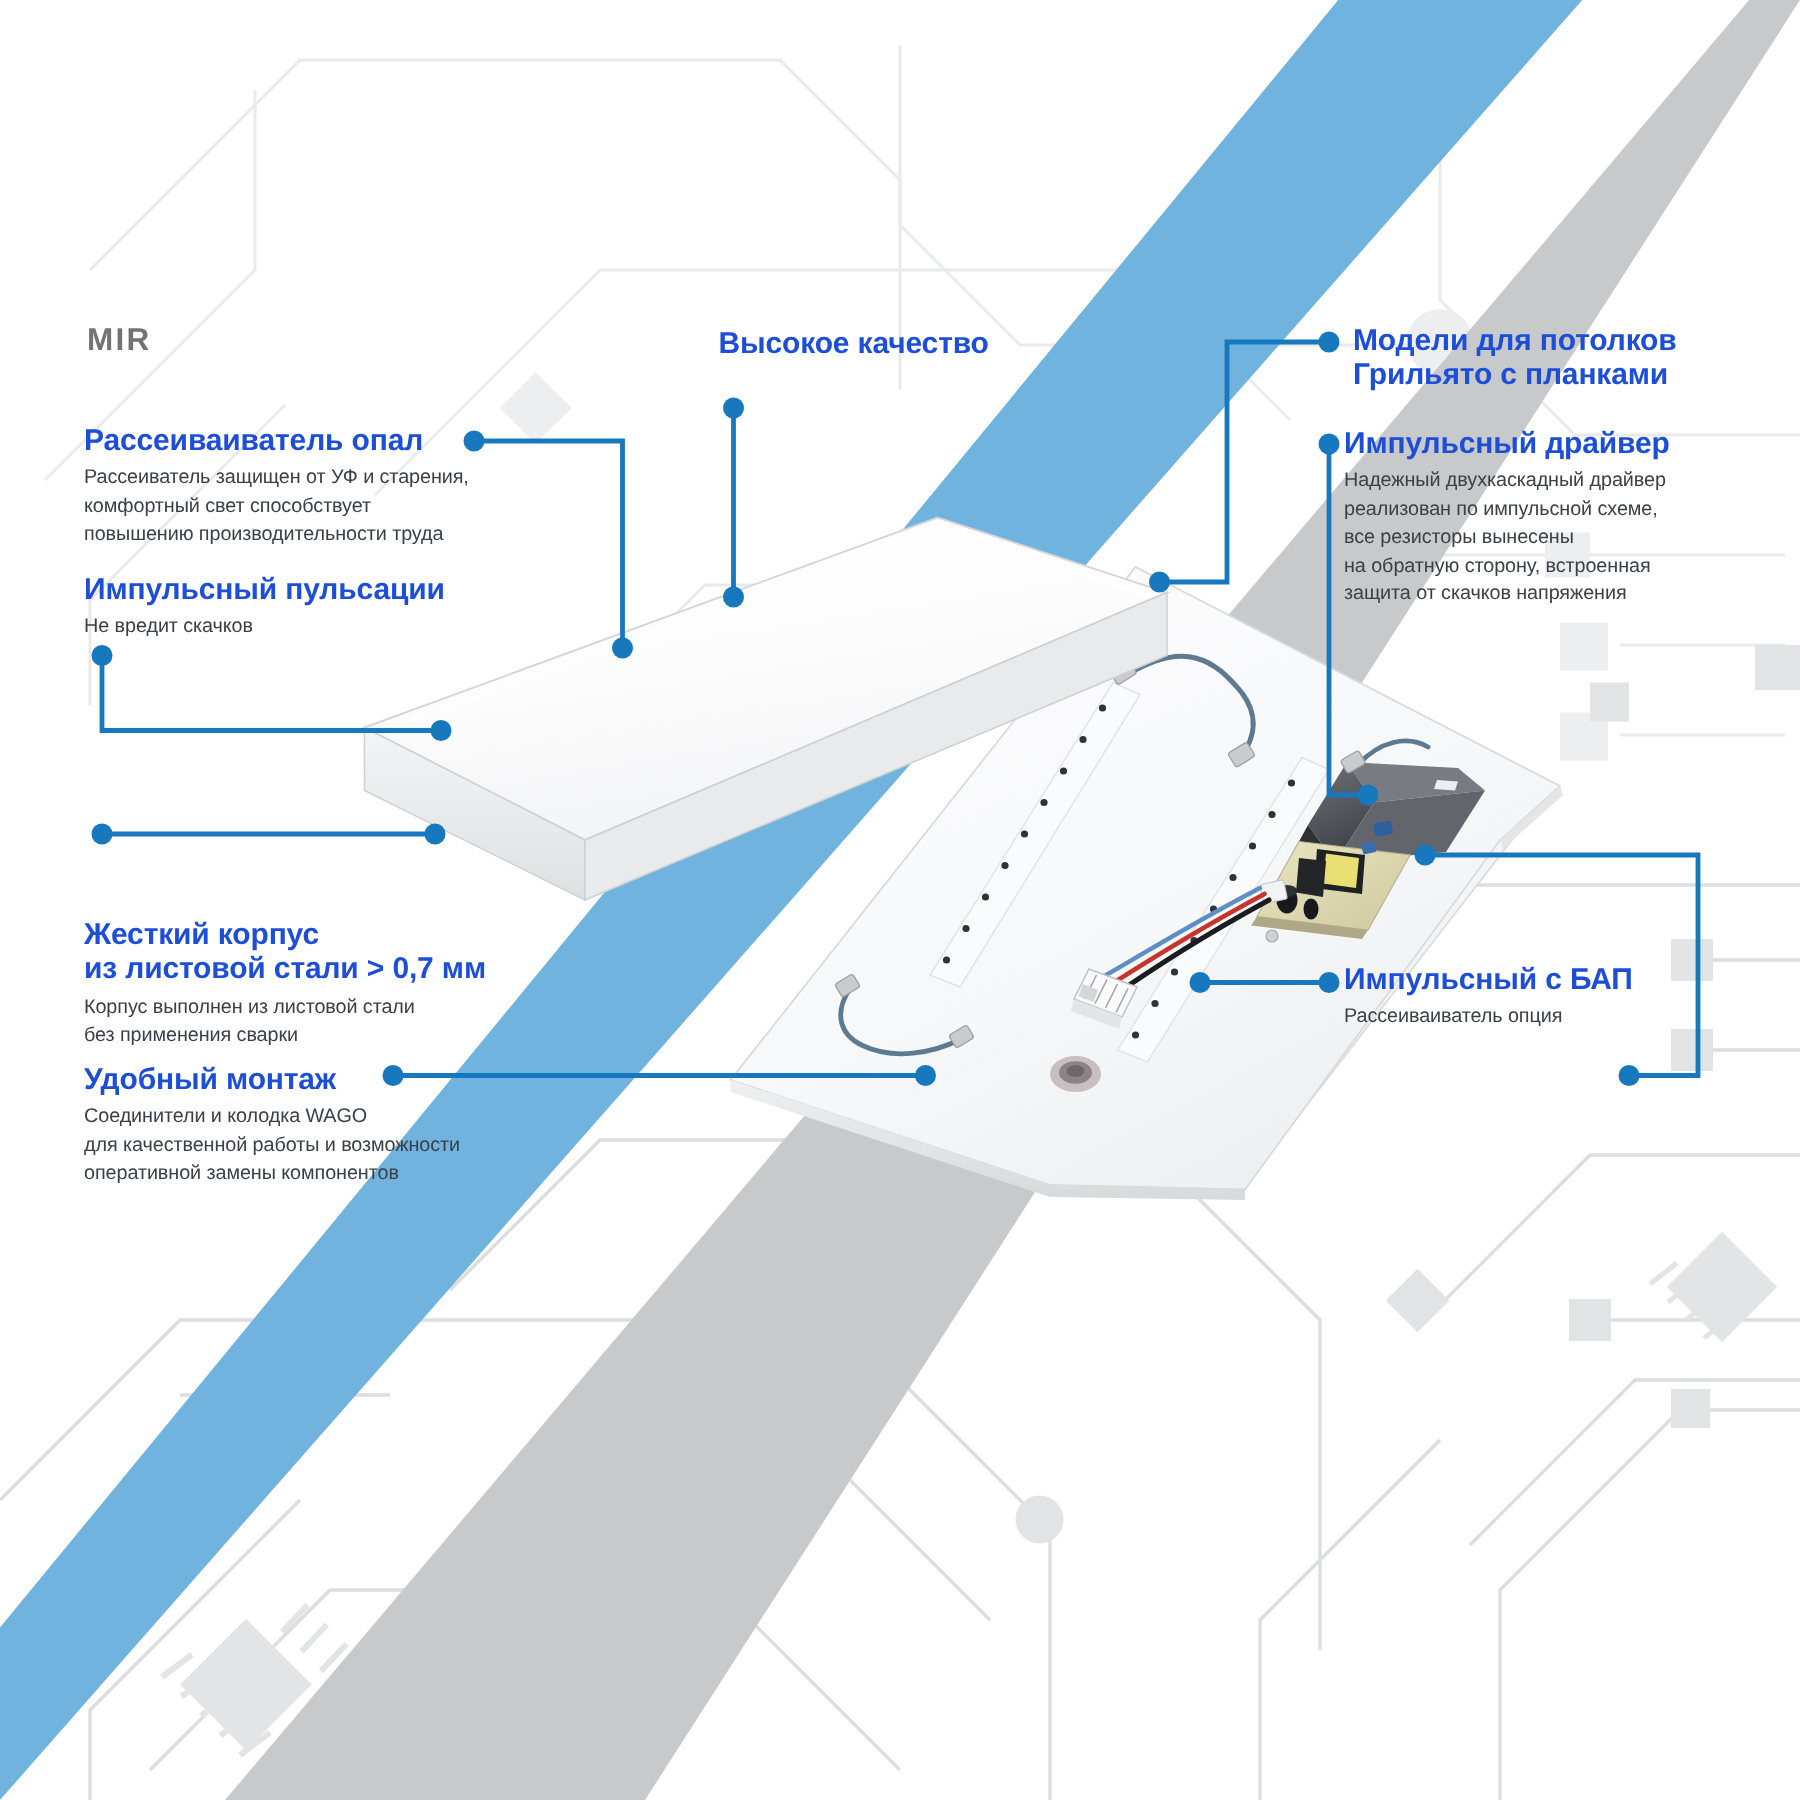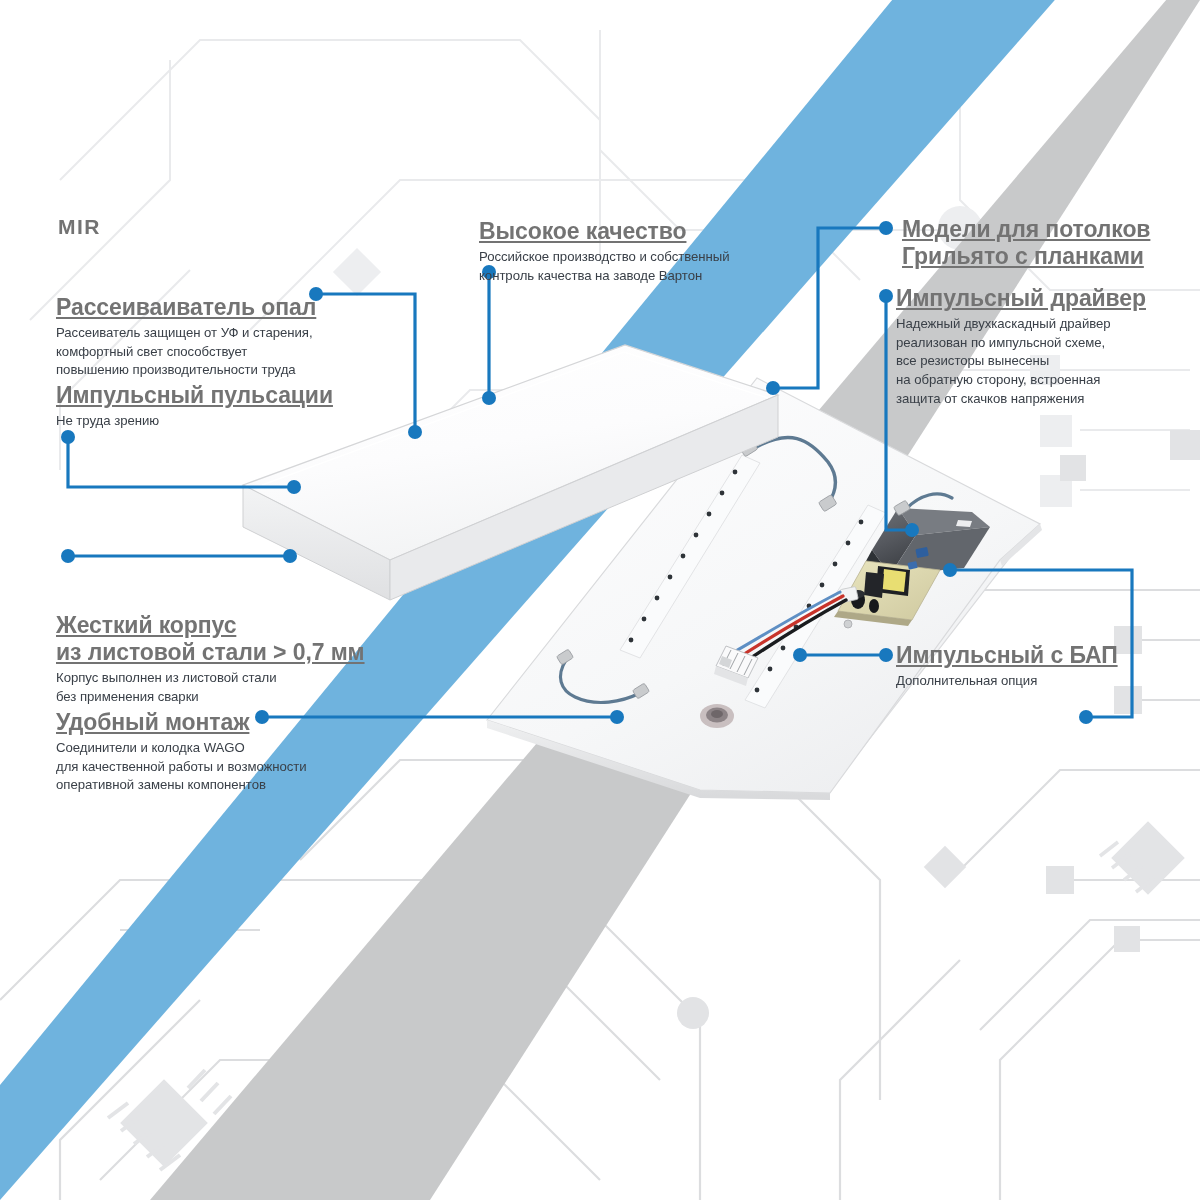--- a/index.html
+++ b/index.html
@@ -44,42 +44,41 @@
     letter-spacing: 1.5px;
     color: #737373;
     line-height: 1;
     white-space: nowrap;
   }
 
   
   .callout { position: absolute; }
 
   .callout .title {
-    font-size: 23px;
+    font-size: 20px;
     font-weight: 700;
-    color: #737373;
+    color: #1d4ed8;
     line-height: 1.17;
     white-space: pre-line;
     letter-spacing: -0.1px;
-    text-decoration: underline;
   }
   .callout .body {
     margin-top: 3px;
     font-size: 13.2px;
     font-weight: 400;
     color: #3a4048;
     line-height: 1.42;
     white-space: pre-line;
     letter-spacing: -0.05px;
   }
   .callout.right .title,
   .callout.right .body { text-align: left; }
 
   
-  #co-diffuser   { left: 56px;  top: 283px;  width: 330px; margin-top: 11px; }
+  #co-diffuser   { left: 56px;  top: 283px;  width: 330px; }
   #co-flicker    { left: 56px;  top: 382px;  width: 300px; }
   #co-body       { left: 56px;  top: 612px;  width: 340px; }
   #co-mount      { left: 56px;  top: 689px;  width: 360px; margin-top: 20px; }
   #co-quality    { left: 479px; top: 218px;  width: 320px; }
   #co-grilyato   { left: 902px; top: 216px;  width: 300px; }
   #co-driver     { left: 896px; top: 285px;  width: 300px; }
   #co-bap        { left: 896px; top: 642px;  width: 290px; }
   #co-efficiency { left: 896px; top: 704px;  width: 290px; }
 </style>
 </head>
@@ -380,57 +379,55 @@
 
     <div class="callout" id="co-diffuser">
       <div class="title">Рассеиваиватель опал</div>
       <div class="body">Рассеиватель защищен от УФ и старения,
 комфортный свет способствует
 повышению производительности труда</div>
     </div>
 
     <div class="callout" id="co-flicker">
       <div class="title">Импульсный пульсации</div>
-      <div class="body">Не труда зрению</div>
+      <div class="body">Не вредит скачков</div>
     </div>
 
     <div class="callout" id="co-body">
       <div class="title">Жесткий корпус
 из листовой стали &gt; 0,7 мм</div>
       <div class="body">Корпус выполнен из листовой стали
 без применения сварки</div>
     </div>
 
     <div class="callout" id="co-mount">
       <div class="title">Удобный монтаж</div>
       <div class="body">Соединители и колодка WAGO
 для качественной работы и возможности
 оперативной замены компонентов</div>
     </div>
 
     <div class="callout" id="co-quality">
       <div class="title">Высокое качество</div>
-      <div class="body">Российское производство и собственный
-контроль качества на заводе Вартон</div>
     </div>
 
     <div class="callout right" id="co-grilyato">
       <div class="title">Модели для потолков
 Грильято с планками</div>
     </div>
 
     <div class="callout right" id="co-driver">
       <div class="title">Импульсный драйвер</div>
       <div class="body">Надежный двухкаскадный драйвер
 реализован по импульсной схеме,
 все резисторы вынесены
 на обратную сторону, встроенная
 защита от скачков напряжения</div>
     </div>
 
     <div class="callout right" id="co-bap">
       <div class="title">Импульсный с БАП</div>
-      <div class="body">Дополнительная опция</div>
+      <div class="body">Рассеиваиватель опция</div>
     </div>
 
 
   </div>
 </div>
 
 </body></html>

